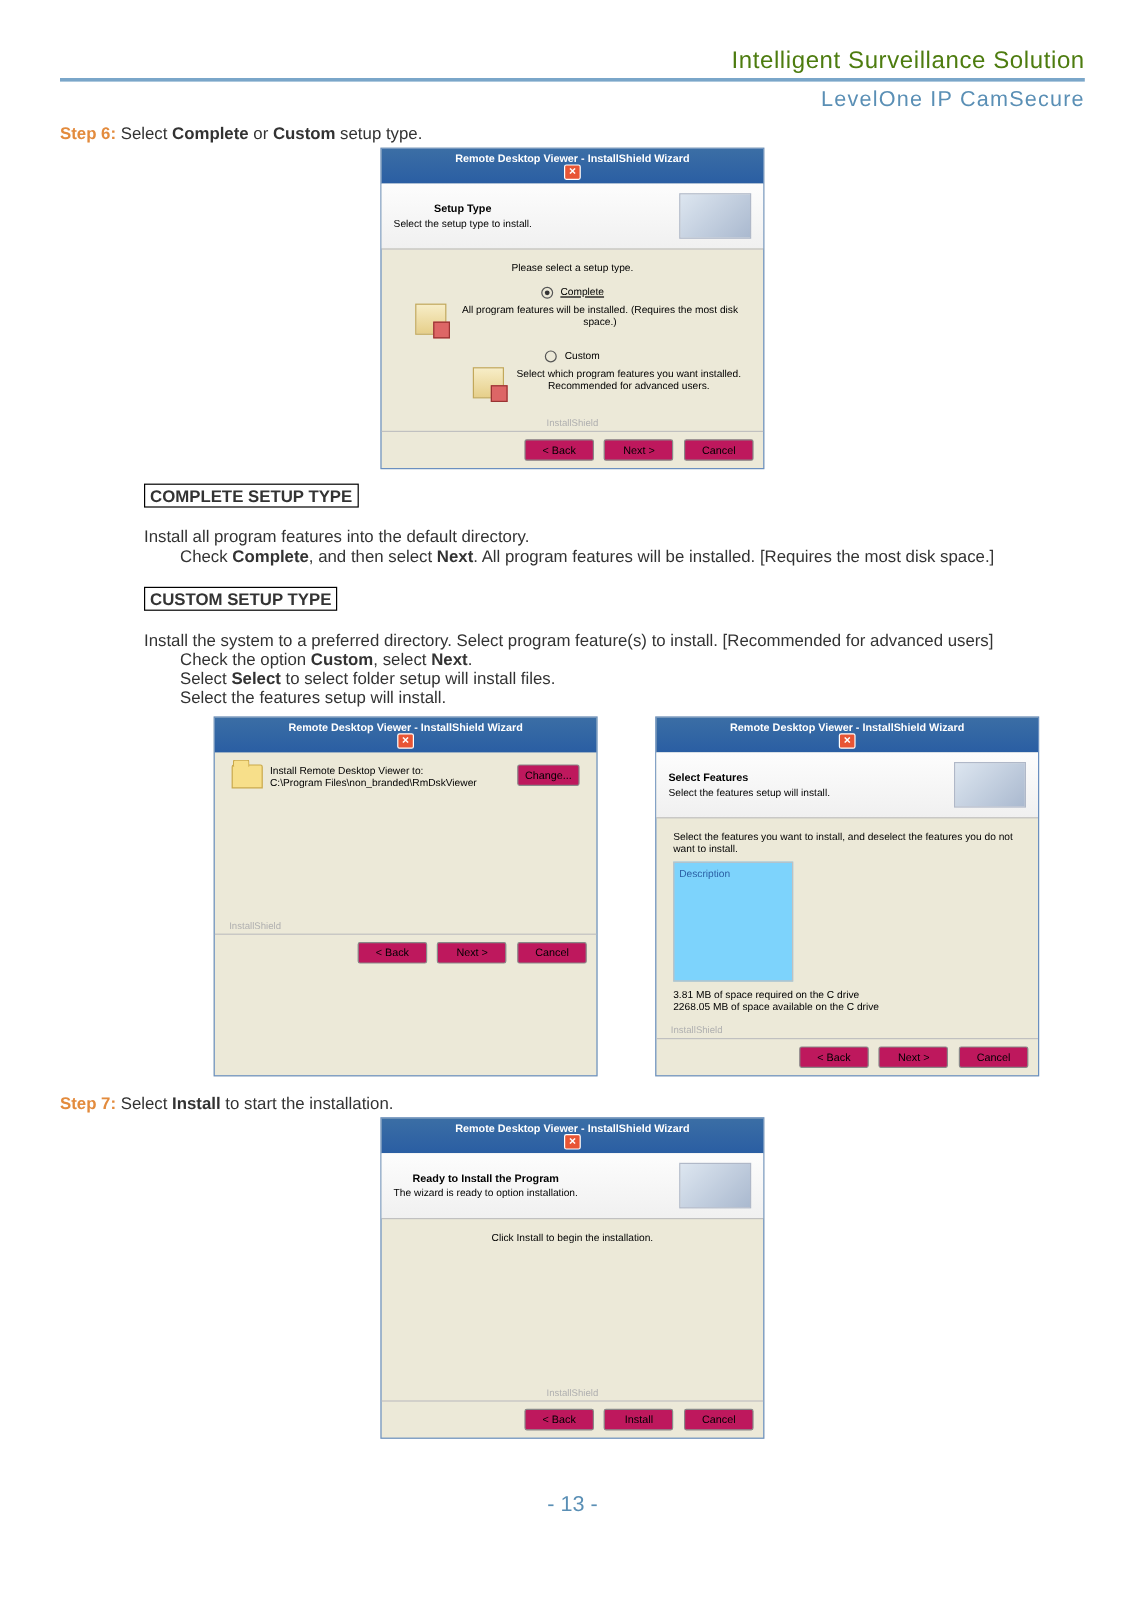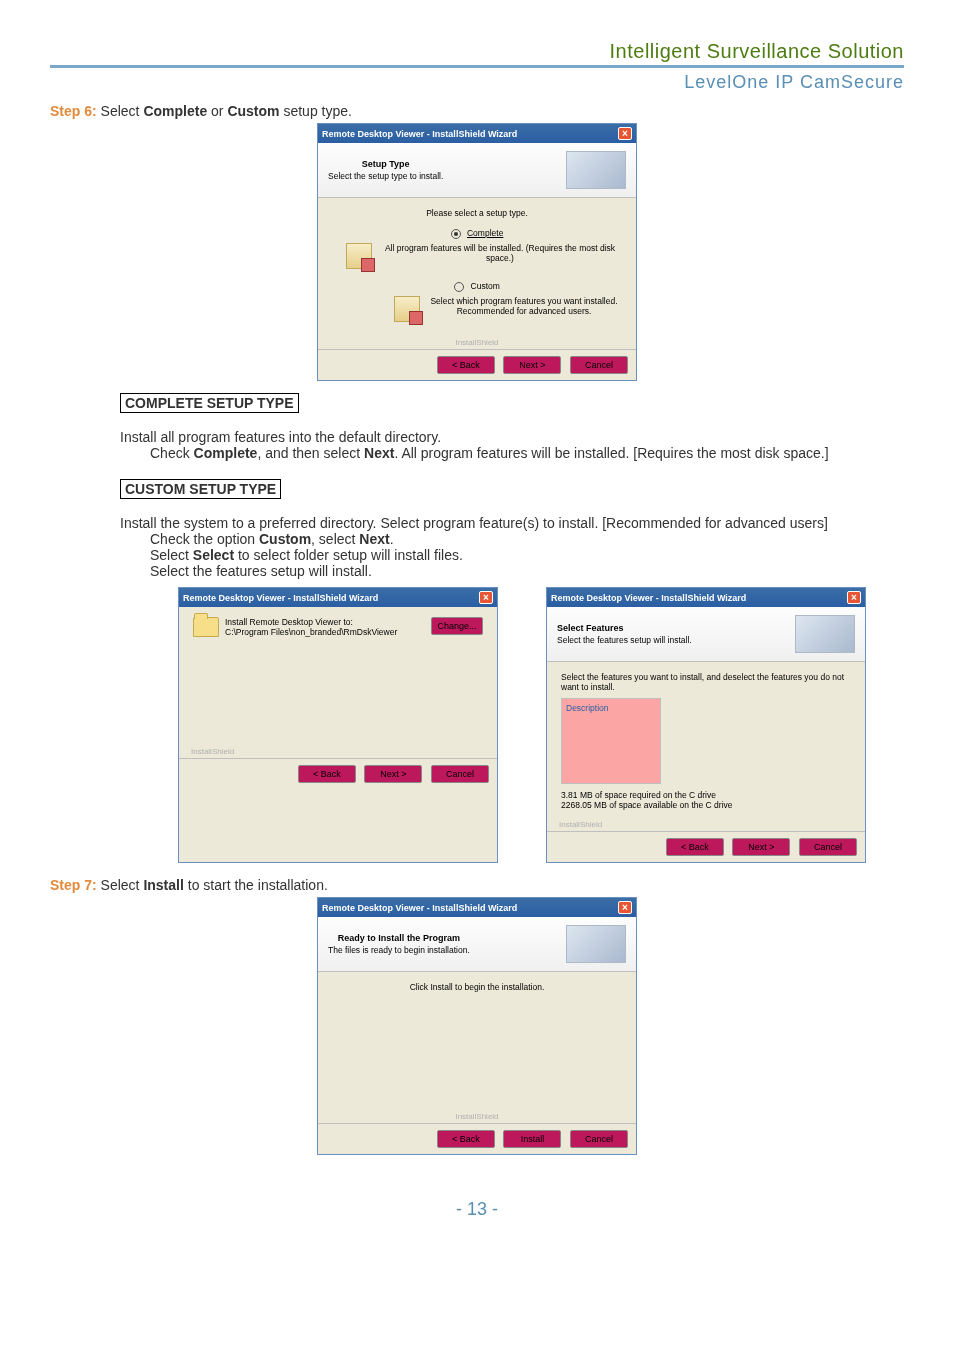--- a/index.html
+++ b/index.html
@@ -36,20 +36,21 @@
   }
   .dialog .titlebar {
     background: linear-gradient(#3b6ea5,#2a5ea3);
     color:#fff;
     font-weight:bold;
     font-size:9px;
     padding:3px 4px;
     display:flex;
     justify-content:space-between;
     align-items:center;
+    flex-direction:column;
   }
   .closebtn {
     width:14px; height:13px; background:#e85535;
     border:1px solid #fff; color:#fff; font-size:10px;
     line-height:11px; text-align:center; border-radius:2px;
   }
   .dialog .banner {
     background: linear-gradient(#fdfdfd,#f0f0f0);
     padding:8px 10px;
     border-bottom:1px solid #c0c0c0;
@@ -69,21 +70,21 @@
   }
   .installshield { color:#b0b0b0; font-size:8px; padding:0 12px 2px 12px; }
   .radio { display:inline-block; width:10px; height:10px; border:1px solid #555; border-radius:50%; vertical-align:middle; margin-right:4px; position:relative; }
   .radio.checked::after { content:""; position:absolute; left:2px; top:2px; width:4px; height:4px; background:#333; border-radius:50%; }
   .icon-box { width:26px; height:26px; background:linear-gradient(#f7edc7,#e6cf8a); border:1px solid #c2a85a; display:inline-block; vertical-align:top; margin-right:6px; position:relative; }
   .icon-box::after{ content:""; position:absolute; right:-4px; bottom:-4px; width:12px;height:12px; background:#d66; border:1px solid #933; }
   .folder-icon { width:26px; height:20px; background:#f7df8a; border:1px solid #caa94a; display:inline-block; vertical-align:top; margin-right:6px; border-radius:2px 2px 0 0; position:relative;}
   .folder-icon::before{content:"";position:absolute;top:-5px;left:0;width:12px;height:5px;background:#f7df8a;border:1px solid #caa94a;border-bottom:none;border-radius:2px 2px 0 0;}
   .tree-box { border:1px solid #888; background:#fff; width:170px; height:100px; padding:4px; }
   .tree-item { background:#316ac5; color:#fff; font-size:8.5px; padding:1px 3px; display:inline-block;}
-  .desc-box { border:1px solid #c0c0c0; background:#fca5a5; width:100px; height:86px; padding:4px; font-size:8.5px;}
+  .desc-box { border:1px solid #c0c0c0; background:#7dd3fc; width:100px; height:100px; padding:4px; font-size:8.5px;}
   .flex-row{display:flex;gap:6px;}
   .center-wrap{ text-align:center; }
   .two-dialogs{ display:flex; justify-content:center; gap:40px; margin:4px 0 10px 90px;}
   u{text-decoration:underline;}
 </style>
 </head>
 <body>
 
 <div class="header-right">
   <div class="header-title">Intelligent Surveillance Solution</div>
@@ -220,21 +221,21 @@
 
 <div class="center-wrap">
 <div class="dialog">
   <div class="titlebar">
     <span>Remote Desktop Viewer - InstallShield Wizard</span>
     <span class="closebtn">×</span>
   </div>
   <div class="banner">
     <div class="banner-text">
       <div class="b-title">Ready to Install the Program</div>
-      <div class="b-sub">The files is ready to begin installation.</div>
+      <div class="b-sub">The wizard is ready to option installation.</div>
     </div>
     <div class="banner-img"></div>
   </div>
   <div class="content">
     <div>Click Install to begin the installation.</div>
   </div>
   <div class="installshield">InstallShield</div>
   <div class="footer">
     <span class="dlg-btn">&lt; Back</span>
     <span class="dlg-btn">Install</span>

